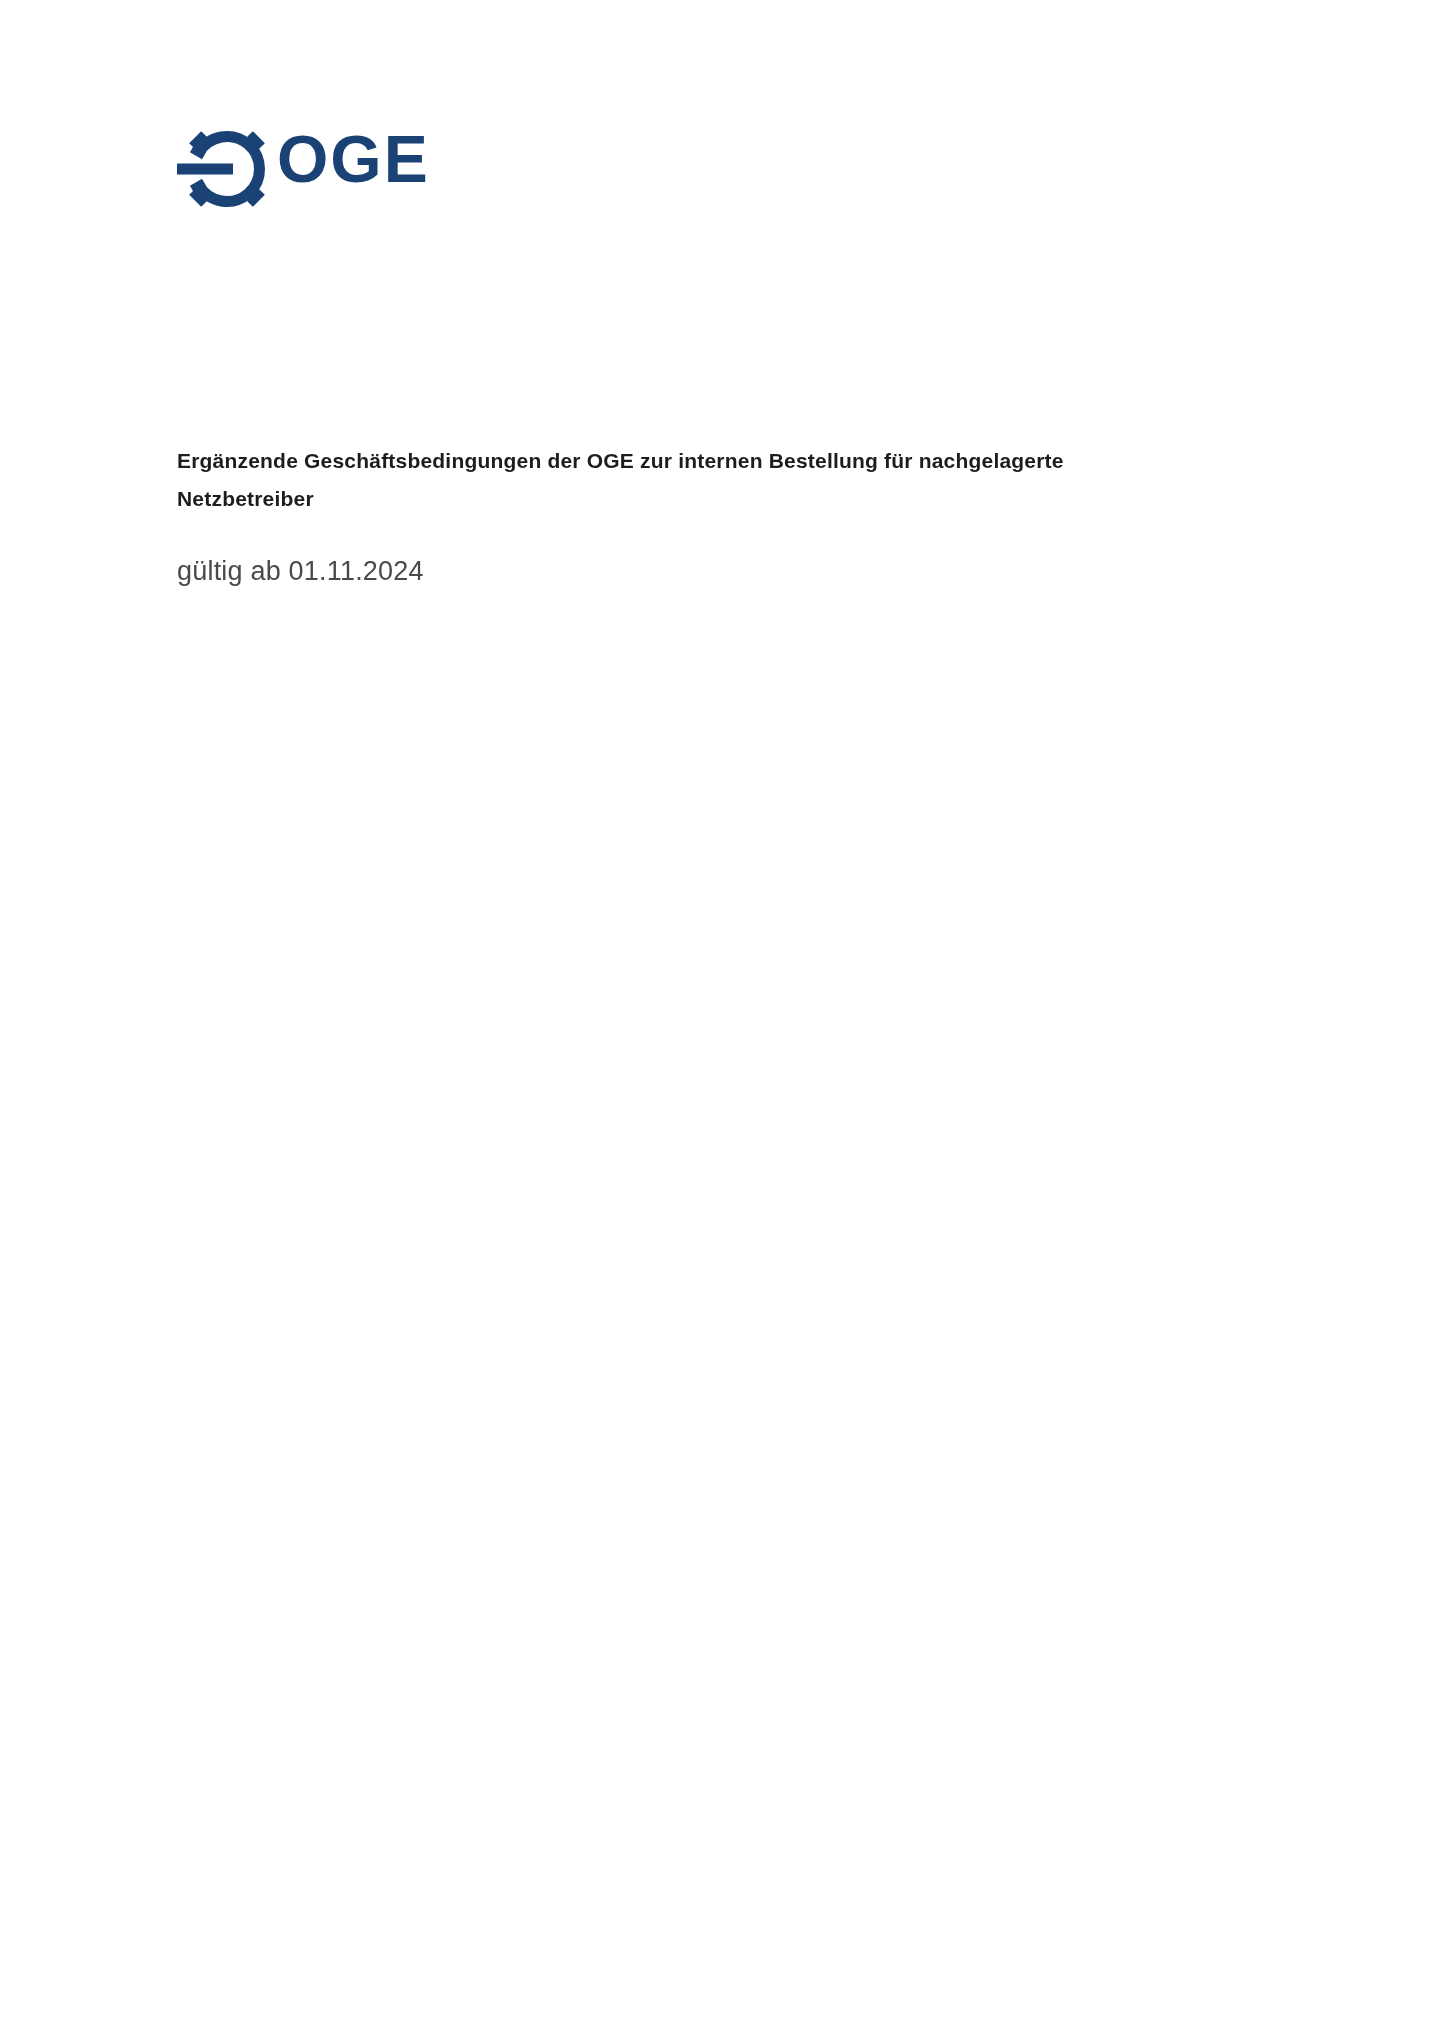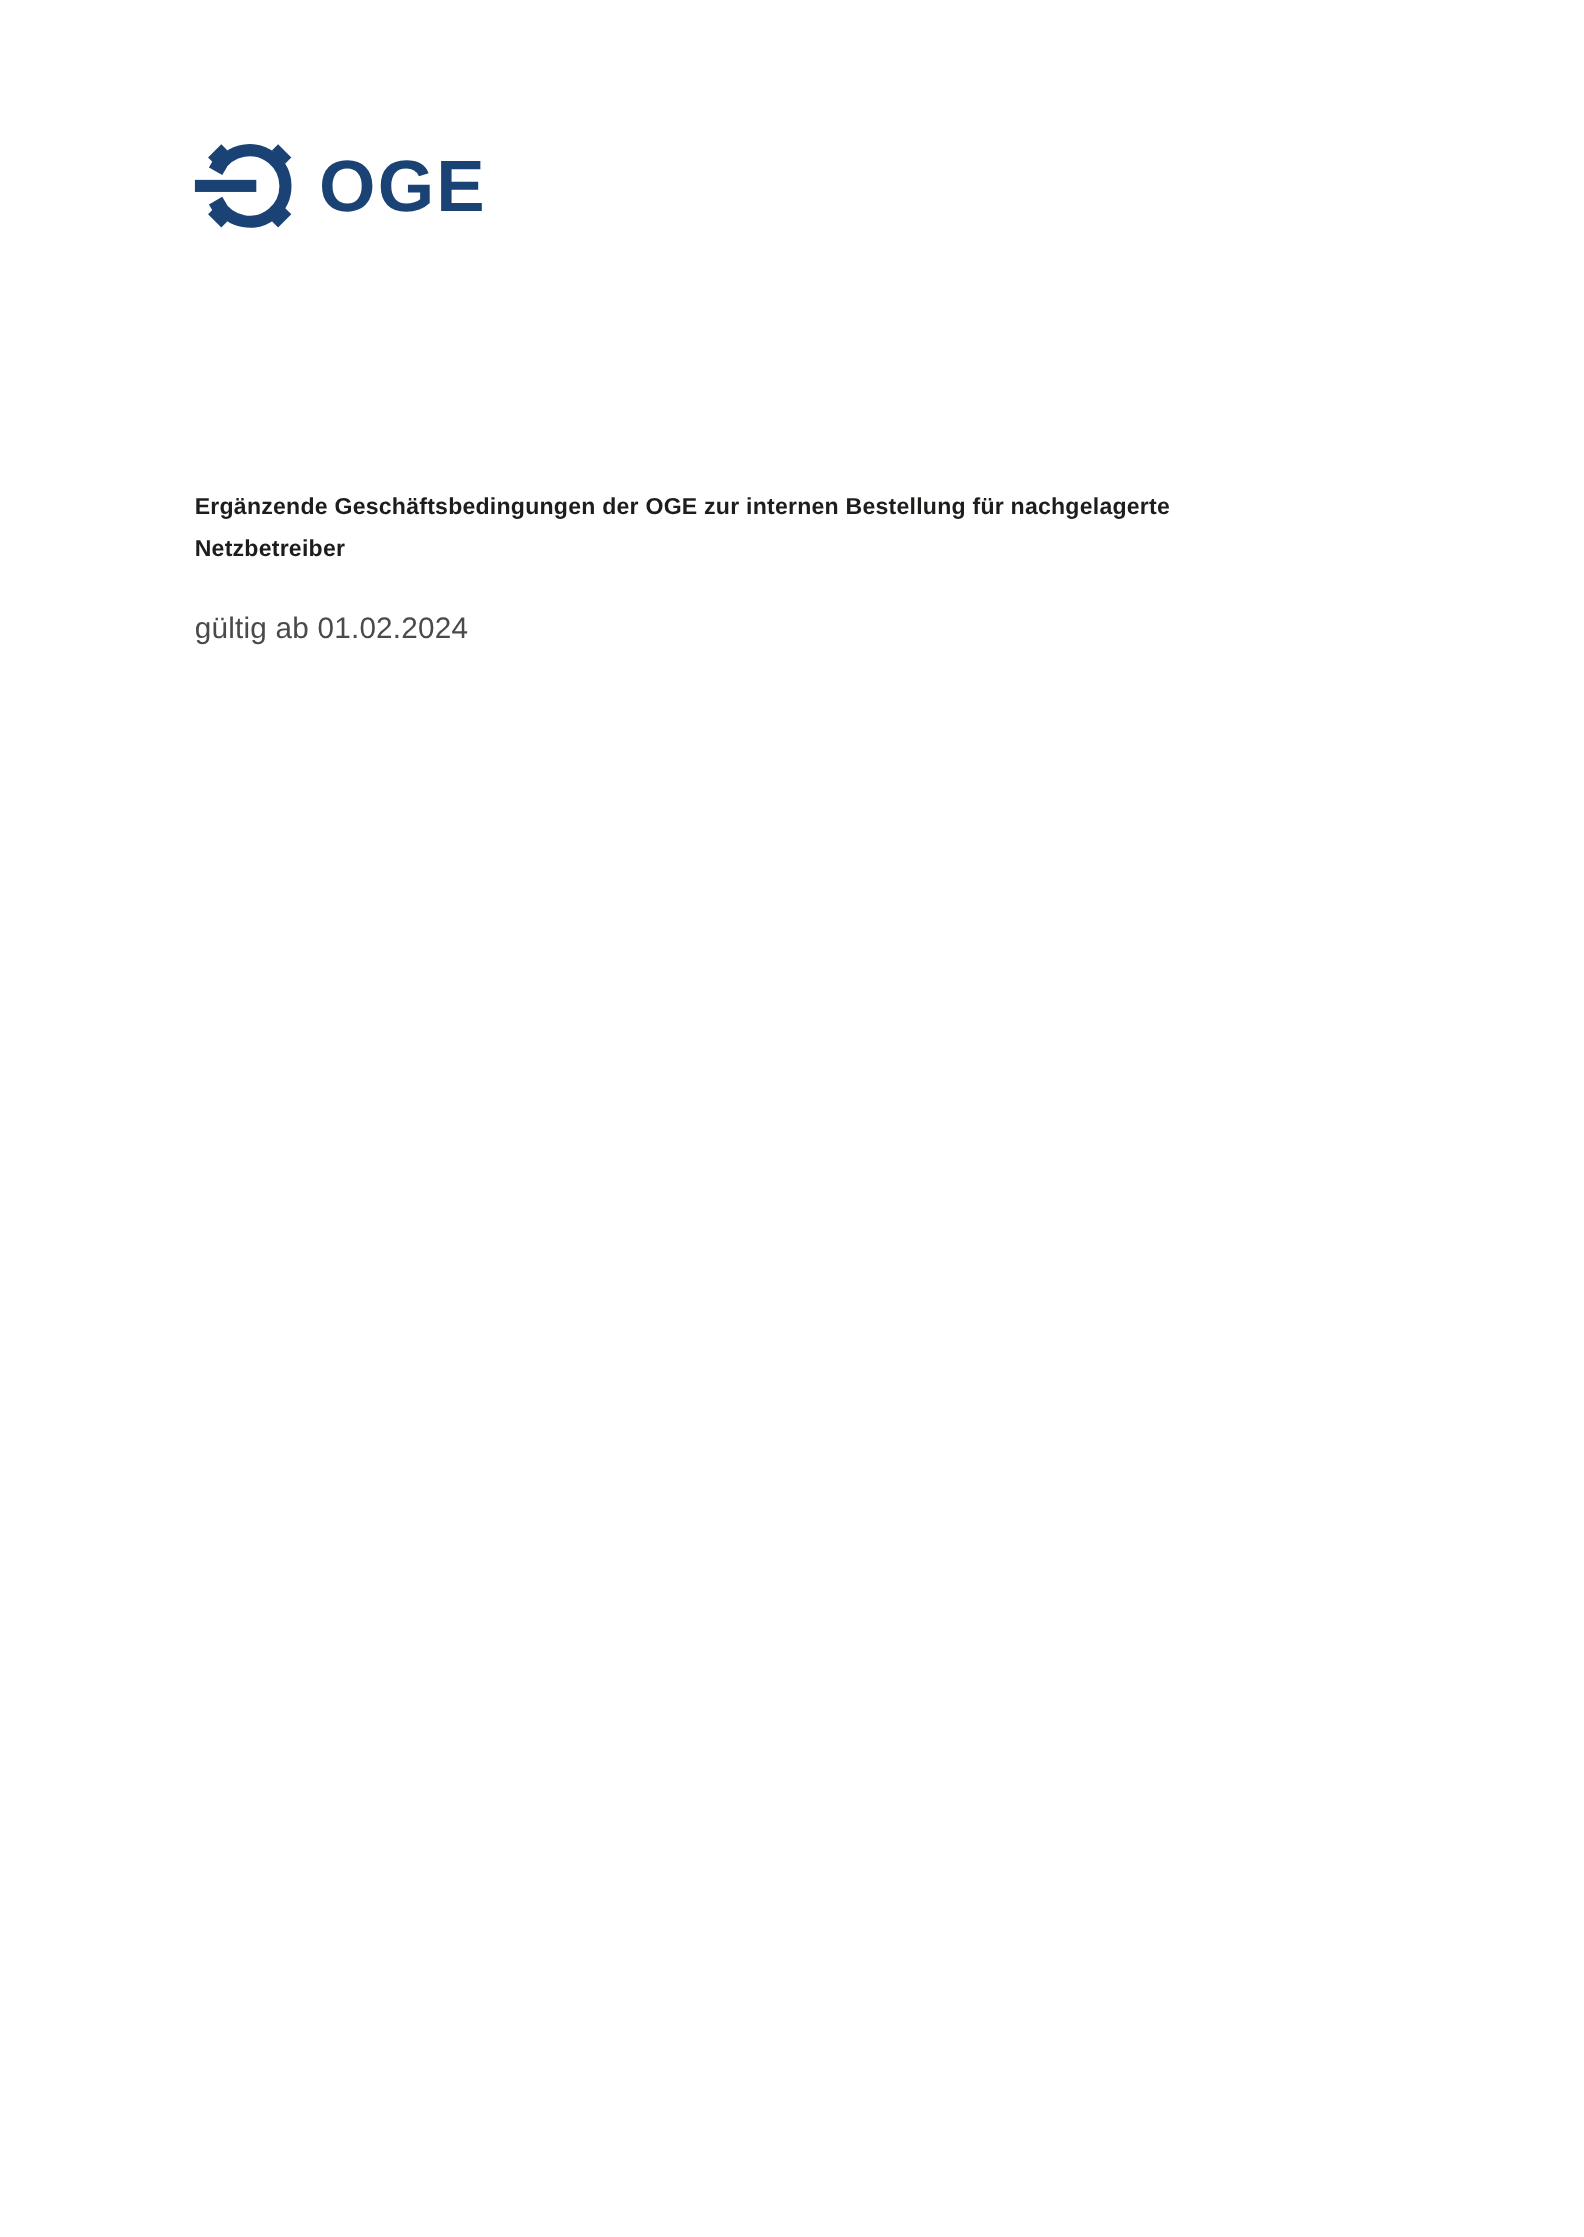--- a/index.html
+++ b/index.html
@@ -13,22 +13,22 @@
     height: 2034px;
     background: #ffffff;
     overflow: hidden;
     font-family: "Liberation Sans", sans-serif;
   }
   .logo {
     position: absolute;
     left: 177px;
     top: 126px;
     display: flex;
-    align-items: center;
-    gap: 19px;
+    align-items: flex-start;
+    gap: 6px;
   }
   .logo-icon {
     width: 94px;
     height: 86px;
     display: block;
   }
   .logo-text {
     font-size: 66px;
     font-weight: 700;
     letter-spacing: 2px;
@@ -85,15 +85,15 @@
       </g>
     </svg>
     <span class="logo-text">OGE</span>
   </div>
 
   <h1 class="doc-title">
     <span class="line">Ergänzende Geschäftsbedingungen der OGE zur internen Bestellung für nachgelagerte</span>
     <span class="line">Netzbetreiber</span>
   </h1>
 
-  <p class="doc-date">gültig ab 01.02.2024</p>
+  <p class="doc-date">gültig ab 01.11.2024</p>
 
 </div>
 
 </body></html>

